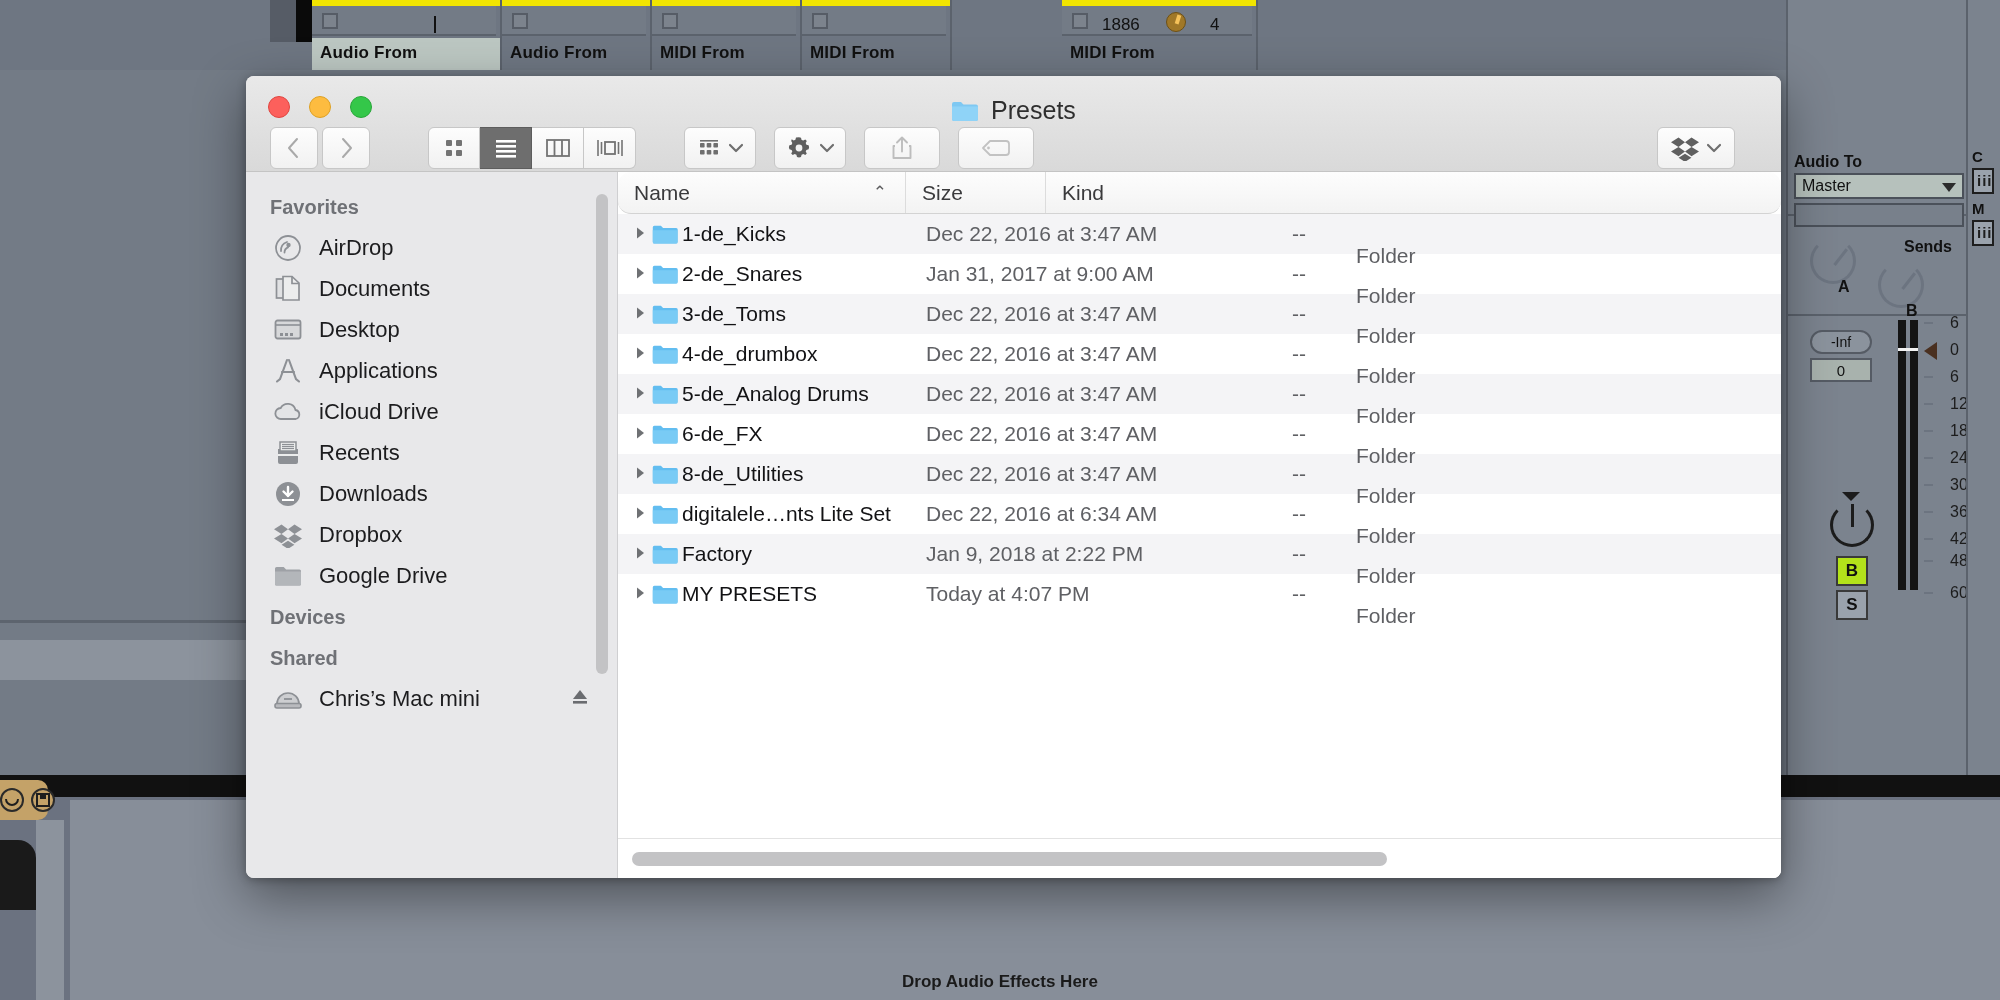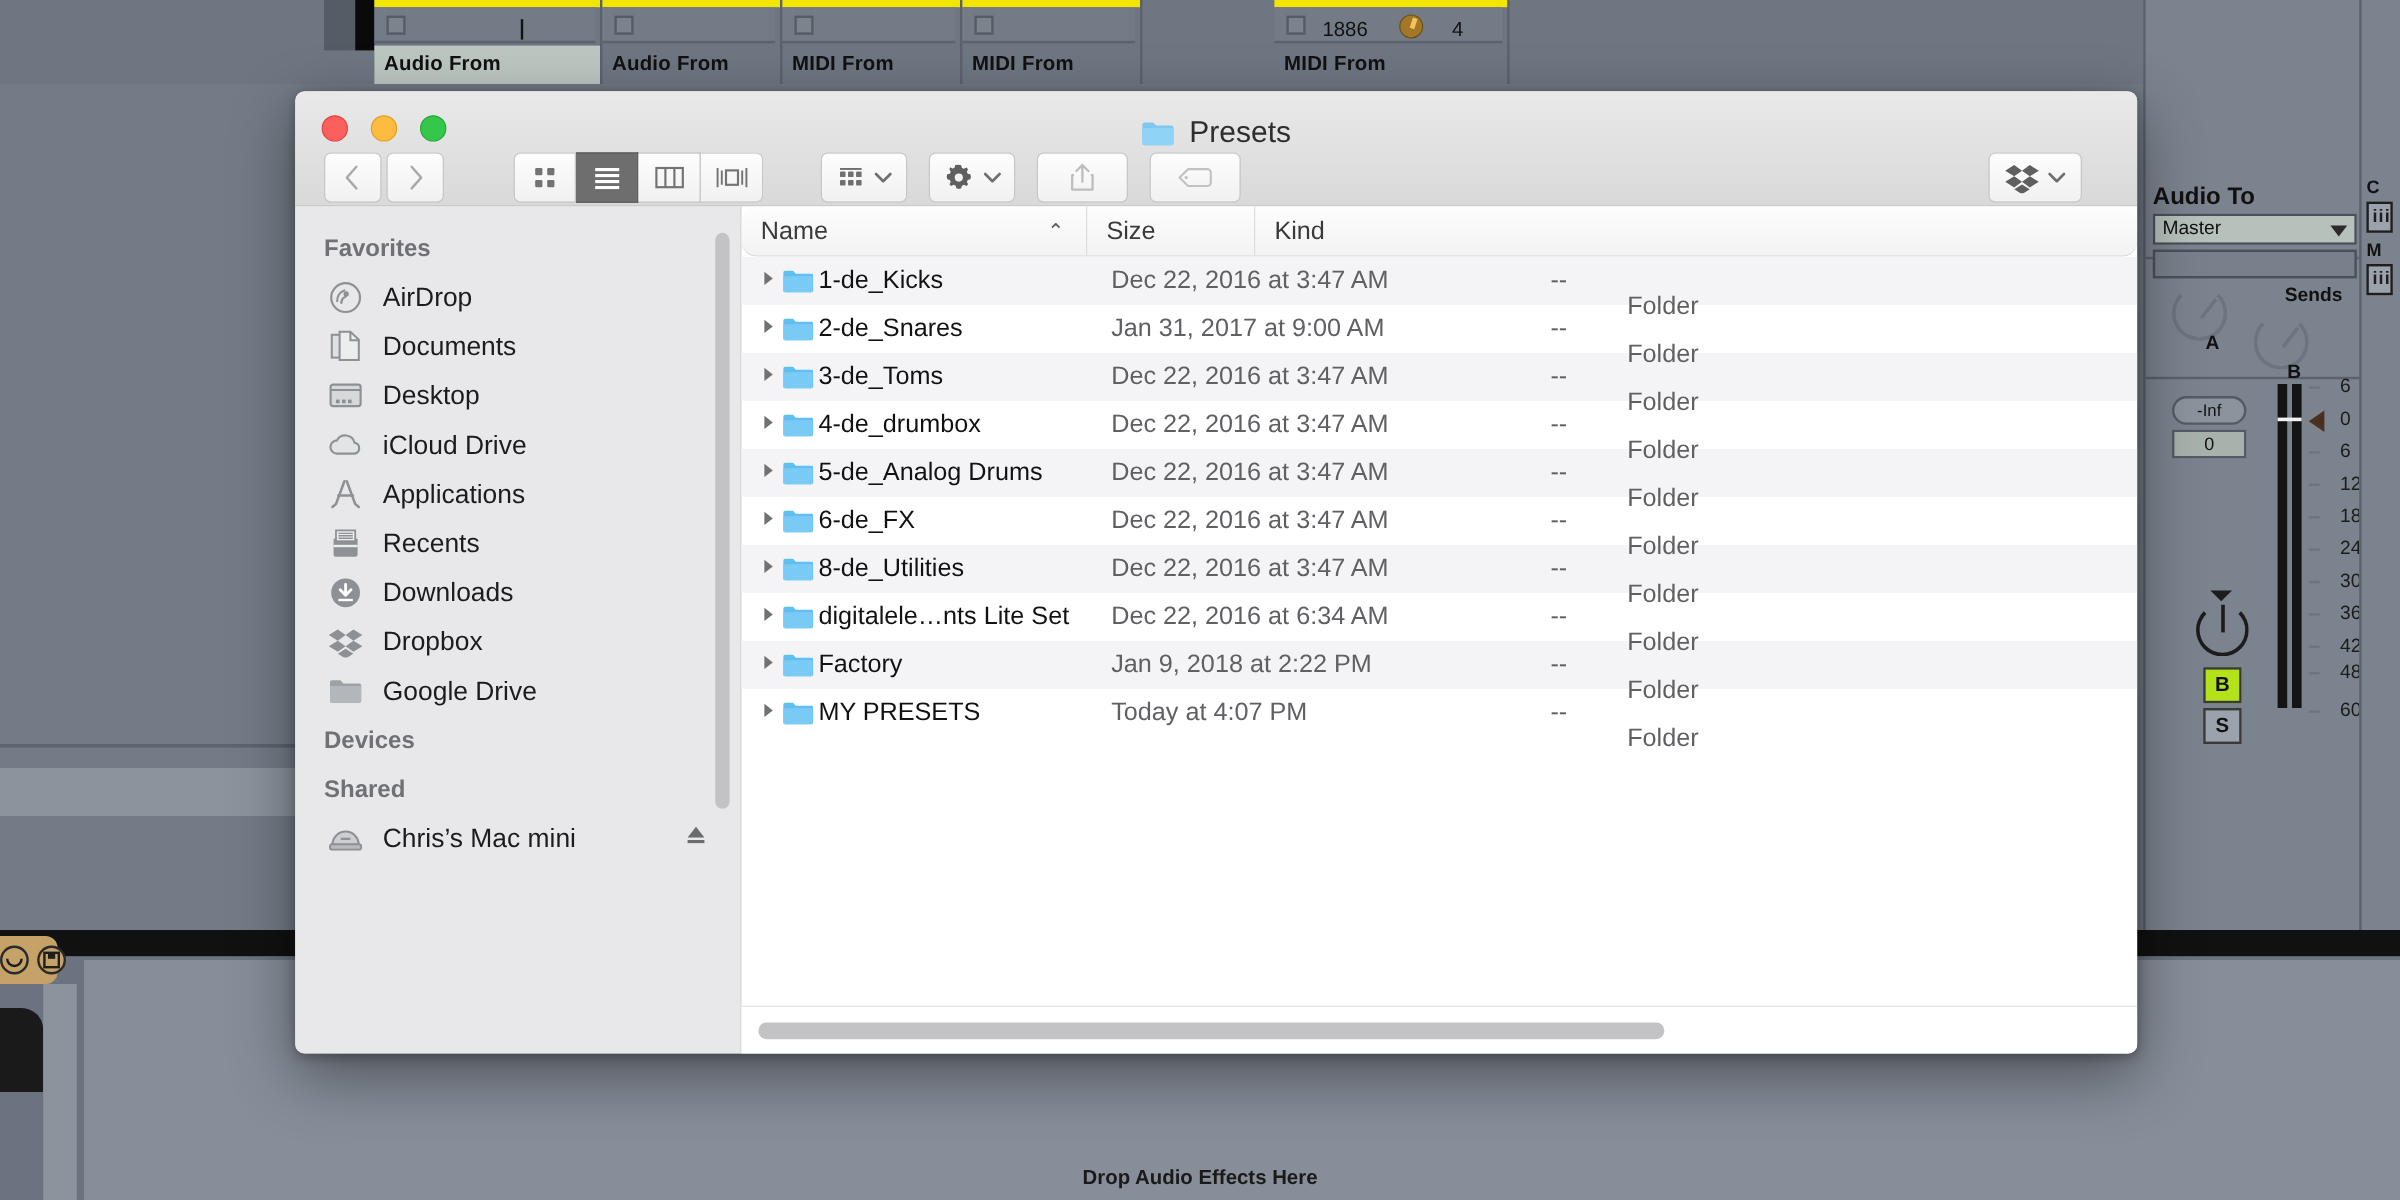--- a/index.html
+++ b/index.html
@@ -43,21 +43,21 @@
   .grey-col-right { position:absolute; left:70px; top:800px; width:1930px; height:200px; background:#878e99; }
 
   .drop-text { position:absolute; left:0; top:972px; width:2000px; text-align:center; font-size:17px; font-weight:bold; color:#1a1a1a; }
 
   .left-plate { position:absolute; left:0; top:640px; width:248px; height:40px; background:#8c939d; }
   .left-plate2 { position:absolute; left:0; top:680px; width:248px; height:95px; background:#737b86; }
 
   
   #mixer { position:absolute; left:1786px; top:0; width:214px; height:775px; background:#7b838e; border-left:2px solid #5b626c; }
   .mx-sec { position:absolute; left:0; width:182px; border-bottom:2px solid #5b626c; }
-  .mx-label { font-size:20px; font-weight:bold; color:#111; padding:3px 0 2px 6px; }
+  .mx-label { font-size:16px; font-weight:bold; color:#111; padding:3px 0 2px 6px; }
   .mx-dropdown { margin:0 6px; height:26px; background:#b6c1bc; border:2px solid #4b515a; display:flex; align-items:center; padding-left:6px; font-size:16px; color:#111; position:relative; }
   .mx-dropdown .tri { position:absolute; right:6px; top:8px; width:0; height:0; border-left:7px solid transparent; border-right:7px solid transparent; border-top:9px solid #2b2b2b; }
   .mx-empty { margin:4px 6px 6px; height:24px; border:2px solid #4b515a; background:#78808b; }
 
   .sends-box { position:absolute; left:0; top:216px; width:182px; height:100px; border-bottom:2px solid #5b626c; }
   .sends-title { position:absolute; left:96px; top:22px; font-size:16px; font-weight:bold; color:#111;margin-left:20px; }
   .knob { position:absolute; width:46px; height:46px; border-radius:50%; border:3px solid #6c7480; border-top-color:transparent; }
   .knob::after { content:""; position:absolute; left:20px; top:4px; width:3px; height:20px; background:#6c7480; transform-origin:bottom center; transform:rotate(38deg); }
   .knob-lbl { position:absolute; font-size:16px; font-weight:bold; color:#111; }
 
@@ -479,35 +479,35 @@
               <line x1="1.5" y1="7" x2="26.5" y2="7" stroke="#8d9095" stroke-width="1.6"></line>
               <rect x="6" y="15" width="3" height="3" fill="#8d9095"></rect>
               <rect x="11" y="15" width="3" height="3" fill="#8d9095"></rect>
               <rect x="16" y="15" width="3" height="3" fill="#8d9095"></rect>
             </svg>
           </span>
           <span class="sb-txt">Desktop</span>
         </div>
         <div class="sb-item">
           <span class="sb-ico">
-            <svg width="30" height="22" viewBox="0 0 30 22">
-              <path d="M8 18a5.5 5.5 0 0 1-.3-11A8 8 0 0 1 22.5 9a4.6 4.6 0 0 1 .3 9z" stroke="#8d9095" stroke-width="1.8" fill="#e3e4e6"></path>
-            </svg>
-          </span>
-          <span class="sb-txt">iCloud Drive</span>
-        </div>
-        <div class="sb-item">
-          <span class="sb-ico">
             <svg width="28" height="28" viewBox="0 0 28 28">
               <path d="M13 3 L6 22 l-3 2.5" stroke="#8d9095" stroke-width="2.1" fill="none" stroke-linecap="round"></path>
               <path d="M15 3 L22 22 l3 2.5" stroke="#8d9095" stroke-width="2.1" fill="none" stroke-linecap="round"></path>
               <line x1="8" y1="15" x2="20" y2="15" stroke="#8d9095" stroke-width="2.1" stroke-linecap="round"></line>
             </svg>
           </span>
           <span class="sb-txt">Applications</span>
+        </div>
+        <div class="sb-item">
+          <span class="sb-ico">
+            <svg width="30" height="22" viewBox="0 0 30 22">
+              <path d="M8 18a5.5 5.5 0 0 1-.3-11A8 8 0 0 1 22.5 9a4.6 4.6 0 0 1 .3 9z" stroke="#8d9095" stroke-width="1.8" fill="#e3e4e6"></path>
+            </svg>
+          </span>
+          <span class="sb-txt">iCloud Drive</span>
         </div>
         <div class="sb-item">
           <span class="sb-ico">
             <svg width="26" height="26" viewBox="0 0 26 26">
               <path d="M3 9h20v13a2 2 0 0 1-2 2H5a2 2 0 0 1-2-2z" fill="#8d9095"></path>
               <rect x="5" y="2" width="16" height="9" fill="#eceded" stroke="#8d9095" stroke-width="1.5"></rect>
               <g stroke="#8d9095" stroke-width="1.2">
                 <line x1="7" y1="4.5" x2="19" y2="4.5"></line>
                 <line x1="7" y1="6.5" x2="19" y2="6.5"></line>
                 <line x1="7" y1="8.5" x2="19" y2="8.5"></line>

